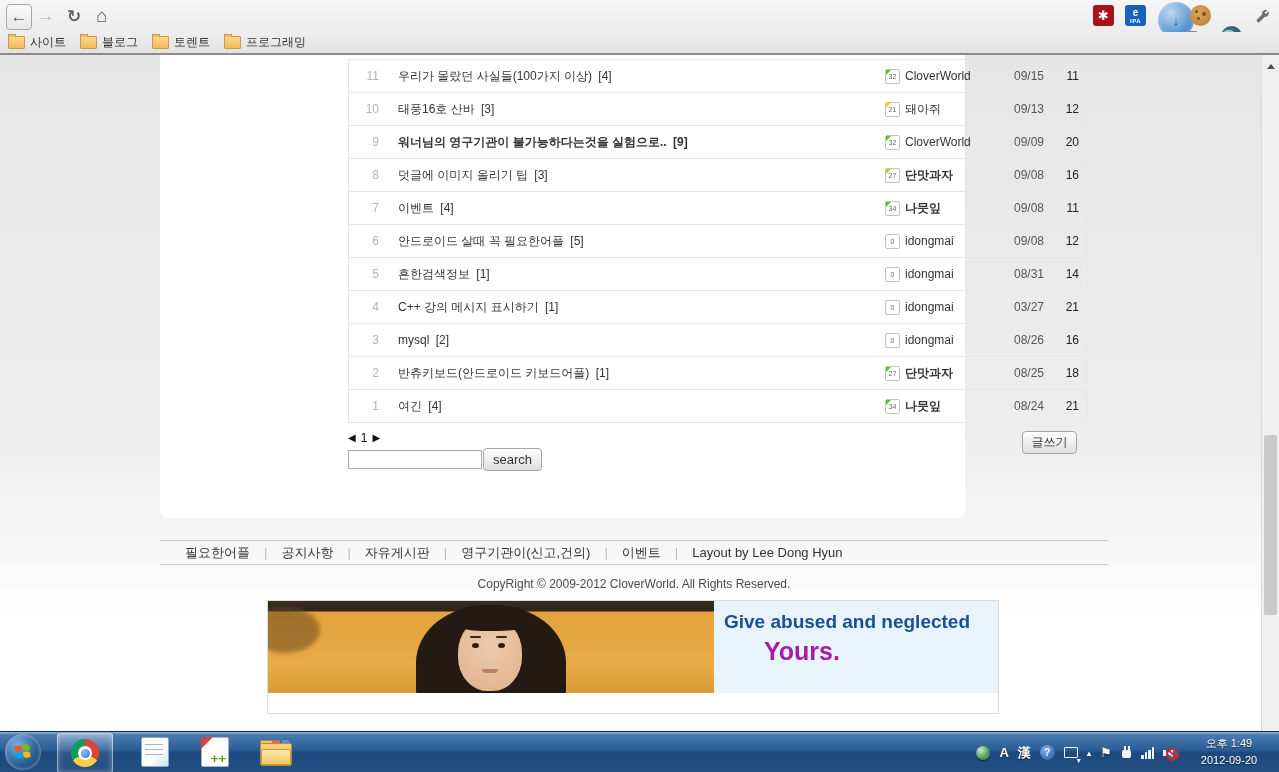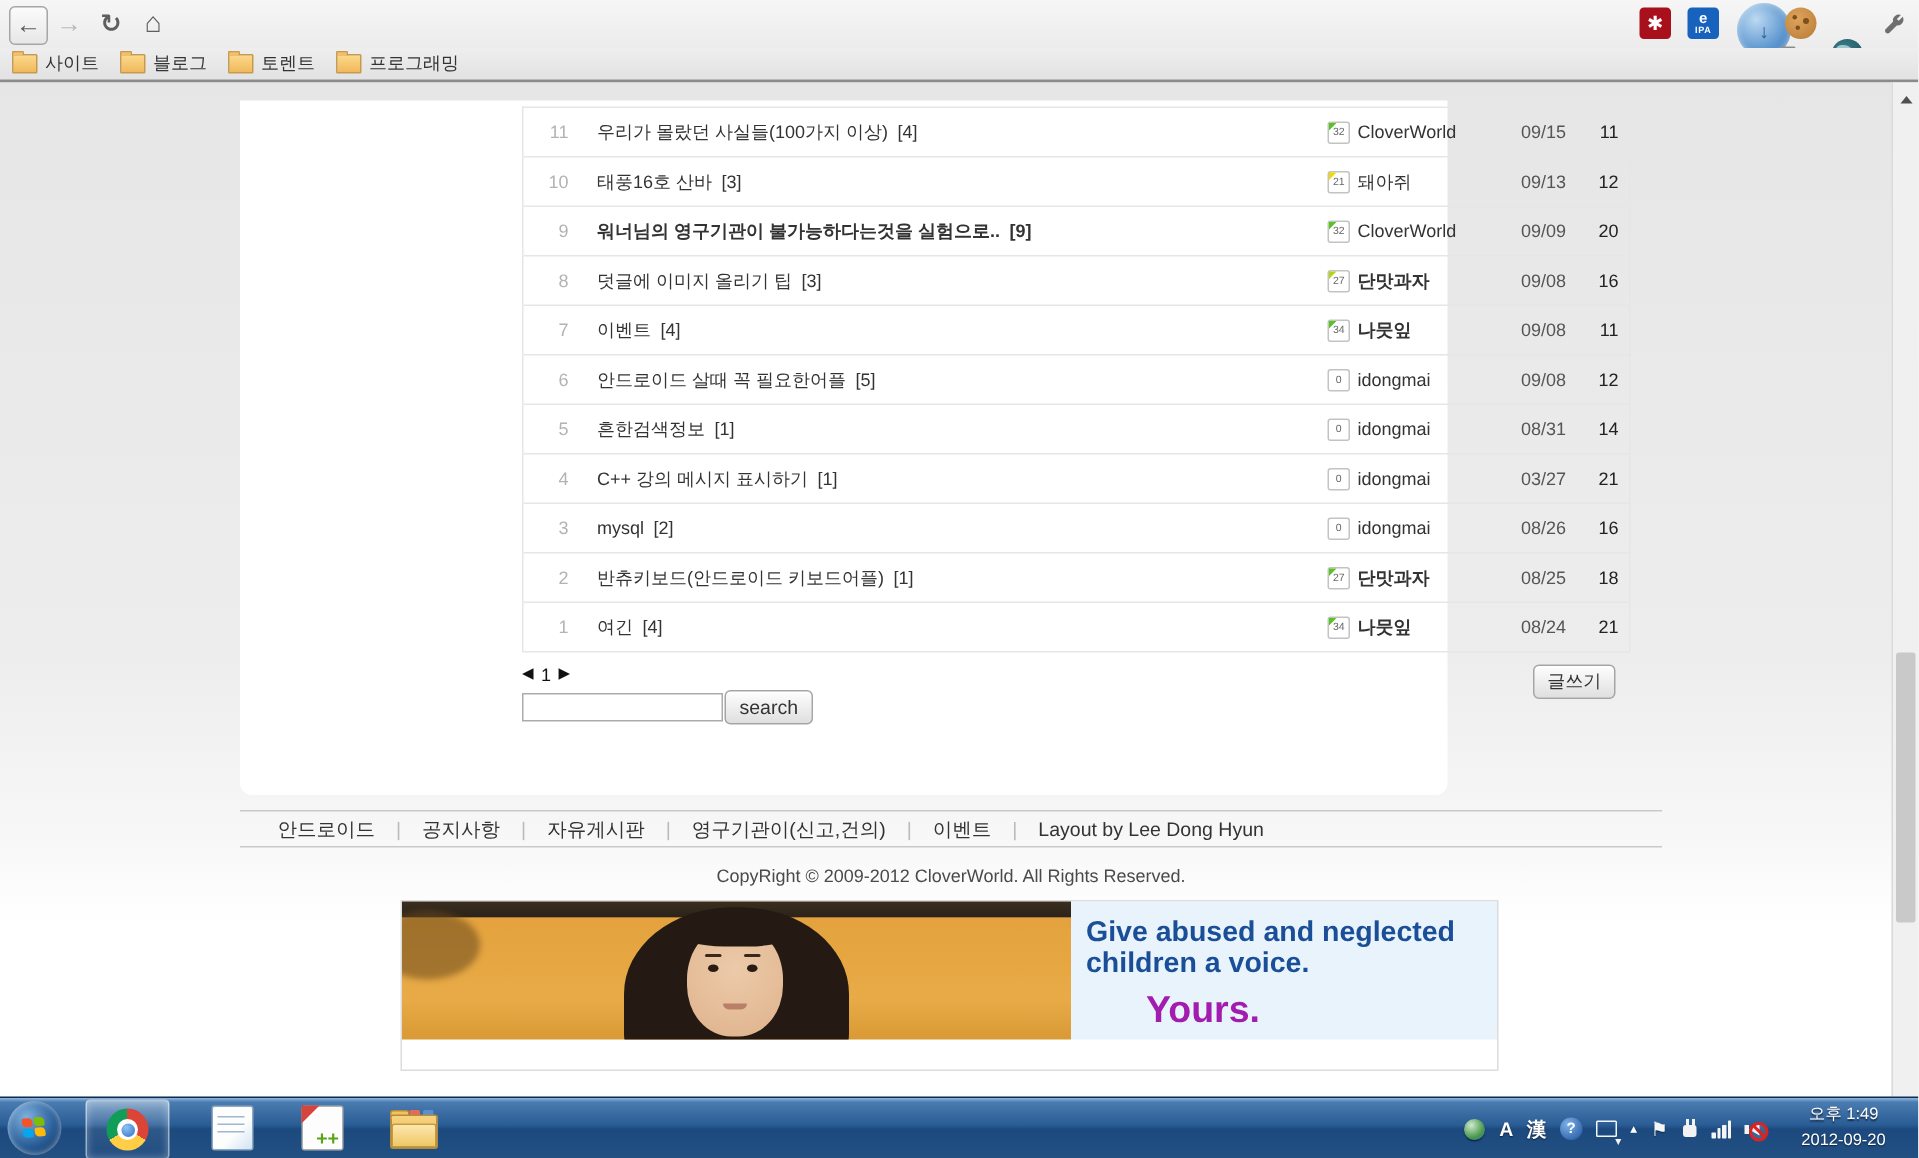--- a/index.html
+++ b/index.html
@@ -39,21 +39,21 @@
     display:flex;align-items:center;border-bottom:2px solid #8b8b8b;}
   .bm{display:flex;align-items:center;margin-left:14px;}
   .bm:first-child{margin-left:8px;}
   .folder{width:15px;height:11px;background:linear-gradient(180deg,#fcd98a,#f0b85c);border:1px solid #c89a4e;border-radius:1px;position:relative;margin-right:5px;}
   .folder:before{content:"";position:absolute;left:-1px;top:-3px;width:6px;height:2px;background:#f3c express;background:#f3c06a;border:1px solid #c89a4e;border-bottom:none;border-radius:1px 1px 0 0;}
   .bm-label{font-size:12px;color:#333;}
 
   
   .page{position:absolute;left:0;top:55px;width:1279px;height:676px;
     background:linear-gradient(180deg,#e6e6e6 0px,#ededed 380px,#f7f7f7 500px,#ffffff 560px);}
-  .card{position:absolute;left:160px;top:12px;width:805px;height:463px;background:#fff;border-radius:0 0 8px 8px;}
+  .card{position:absolute;left:160px;top:0;width:805px;height:463px;background:#fff;border-radius:0 0 8px 8px;}
 
   .board{position:absolute;left:188px;top:4px;width:737px;border-left:1px solid #e6e6e6;border-right:1px solid #e6e6e6;border-top:1px solid #e6e6e6;}
   .brow{position:relative;height:32px;border-bottom:1px solid #e6e6e6;display:flex;align-items:center;font-size:12px;color:#333;}
   .bnum{width:30px;text-align:right;color:#b3b3b3;flex:none;}
   .btitle{margin-left:19px;white-space:nowrap;}
   .btitle.bold{font-weight:bold;}
   .bcmt{font-style:normal;margin-left:3px;}
   .bauth{position:absolute;left:536px;display:flex;align-items:center;}
   .badge{width:13px;height:13px;border:1px solid #c3c3c3;background:#fff;position:relative;margin-right:5px;flex:none;
     display:flex;align-items:center;justify-content:center;font-size:7px;color:#666;border-radius:2px;}
@@ -337,21 +337,21 @@
         <span>1</span>
         <span class="tri">▶</span>
       </div>
 
       <input class="search-input" value="" style="">
       <button class="btn search-btn">search</button>
       <button class="btn write-btn">글쓰기</button>
     </div>
 
     <div class="fnav" id="fnav">
-        <a class="first">안드로이드</a>
+        <a class="first">필요한어플</a>
         <span class="sep">|</span>
         <a>공지사항</a>
         <span class="sep">|</span>
         <a>자유게시판</a>
         <span class="sep">|</span>
         <a>영구기관이(신고,건의)</a>
         <span class="sep">|</span>
         <a>이벤트</a>
         <span class="sep">|</span>
         <span>Layout by Lee Dong Hyun</span>
@@ -366,21 +366,20 @@
           <span class="brow-l"></span>
             <span class="brow-r"></span>
           <span class="eye l"></span>
             <span class="eye r"></span>
           <span class="mouth"></span>
         </span>
         <span class="girl-bangs"></span>
       </div>
       <div class="ad-right">
         <div class="ad-h">Give abused and neglected</div>
-        <div class="ad-h">children a voice.</div>
         <div class="ad-accent">Yours.</div>
       </div>
     </div>
 
     <div class="scrollbar">
       <div class="sb-up">
           <i></i>
         </div>
       <div class="sb-thumb"></div>
     </div>

